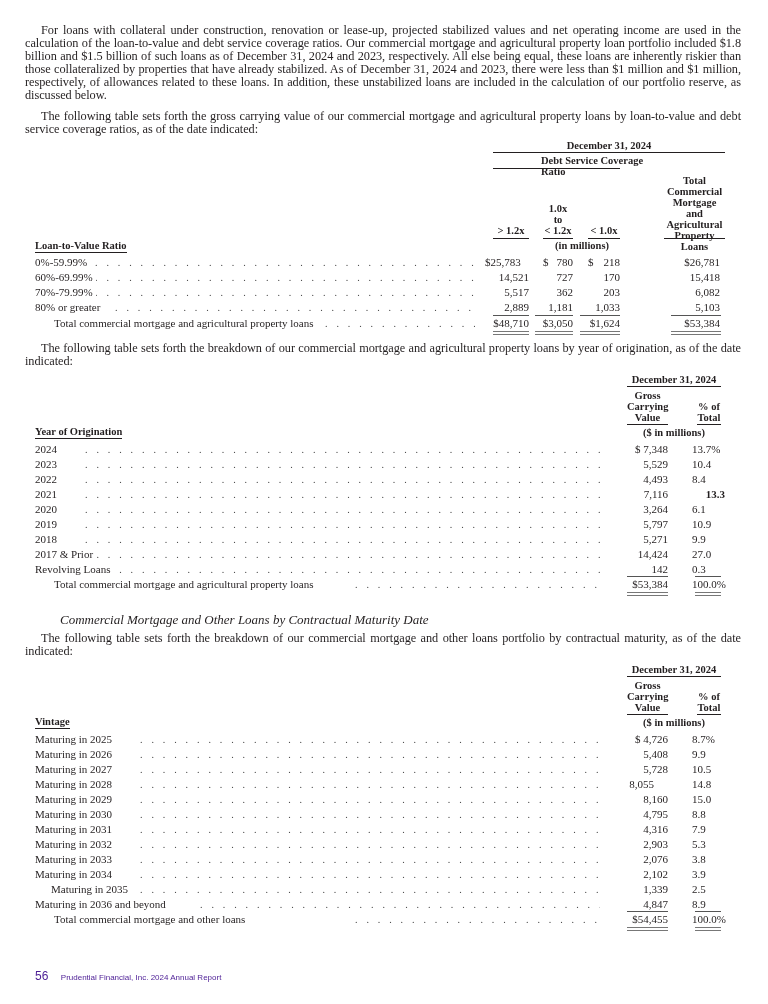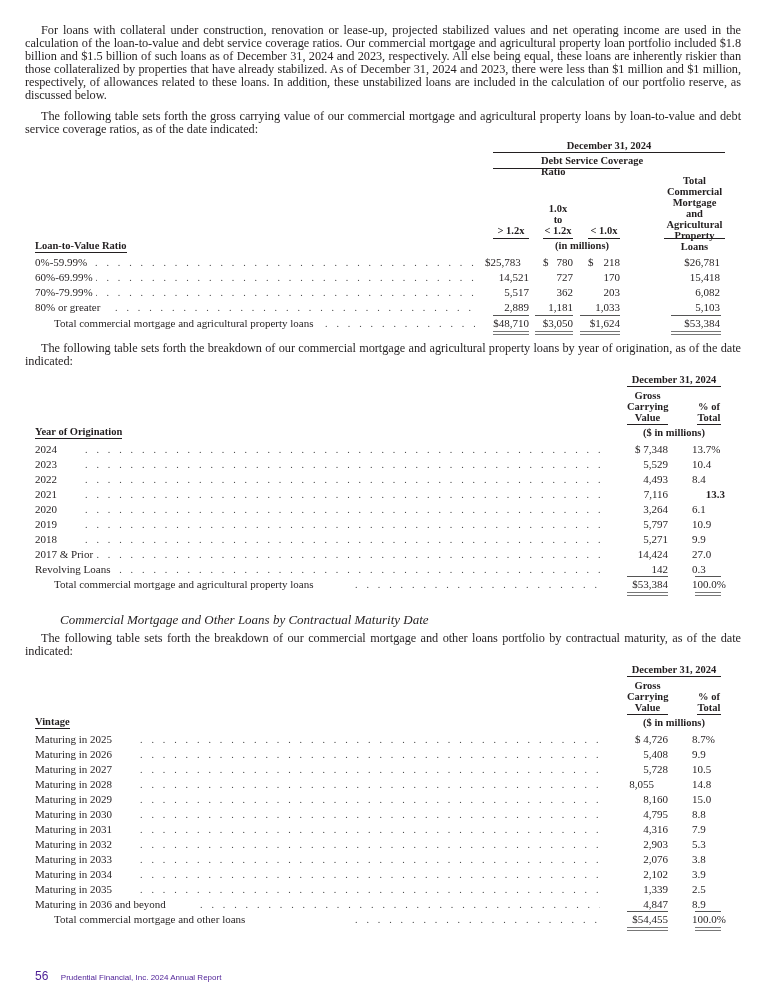--- a/index.html
+++ b/index.html
@@ -290,21 +290,21 @@
       <span class="num" style="left:655px; width:34px; text-align:left; padding-left:12px;">3.8</span>
     </div>
         <div class="row" style="top:868px;">
       <span class="dots" style="left:115px; width:460px;">. . . . . . . . . . . . . . . . . . . . . . . . . . . . . . . . . . . . . . . . . . . . . . . . . . . . . . . . . . . . . . . . . . . . . . . . . . . . . . . . . . . . . . . . . . . . . . . . . . . . . . . . . . . . . . . . . . . . . . . . </span>
       <span class="label" style="left:10px;">Maturing in 2034</span>
       <span class="num" style="left:595px; width:48px;">2,102</span>
       <span class="num" style="left:655px; width:34px; text-align:left; padding-left:12px;">3.9</span>
     </div>
         <div class="row" style="top:883px;">
       <span class="dots" style="left:115px; width:460px;">. . . . . . . . . . . . . . . . . . . . . . . . . . . . . . . . . . . . . . . . . . . . . . . . . . . . . . . . . . . . . . . . . . . . . . . . . . . . . . . . . . . . . . . . . . . . . . . . . . . . . . . . . . . . . . . . . . . . . . . . </span>
-      <span class="label" style="left:10px;">Maturing in 2035</span>
+      <span class="label" style="left:26px;">Maturing in 2035</span>
       <span class="num" style="left:595px; width:48px;">1,339</span>
       <span class="num" style="left:655px; width:34px; text-align:left; padding-left:12px;">2.5</span>
     </div>
         <div class="row" style="top:898px;">
       <span class="dots" style="left:175px; width:400px;">. . . . . . . . . . . . . . . . . . . . . . . . . . . . . . . . . . . . . . . . . . . . . . . . . . . . . . . . . . . . . . . . . . . . . . . . . . . . . . . . . . . . . . . . . . . . . . . . . . . . . . . . . . . . . . . . . . . . . . . . </span>
       <span class="label" style="left:10px;">Maturing in 2036 and beyond</span>
       <span class="num" style="left:595px; width:48px;">4,847</span>
       <span class="num" style="left:655px; width:34px; text-align:left; padding-left:12px;">8.9</span>
     </div>
         <div class="thin" style="top:911px; left:602px; width:41px;"></div>

